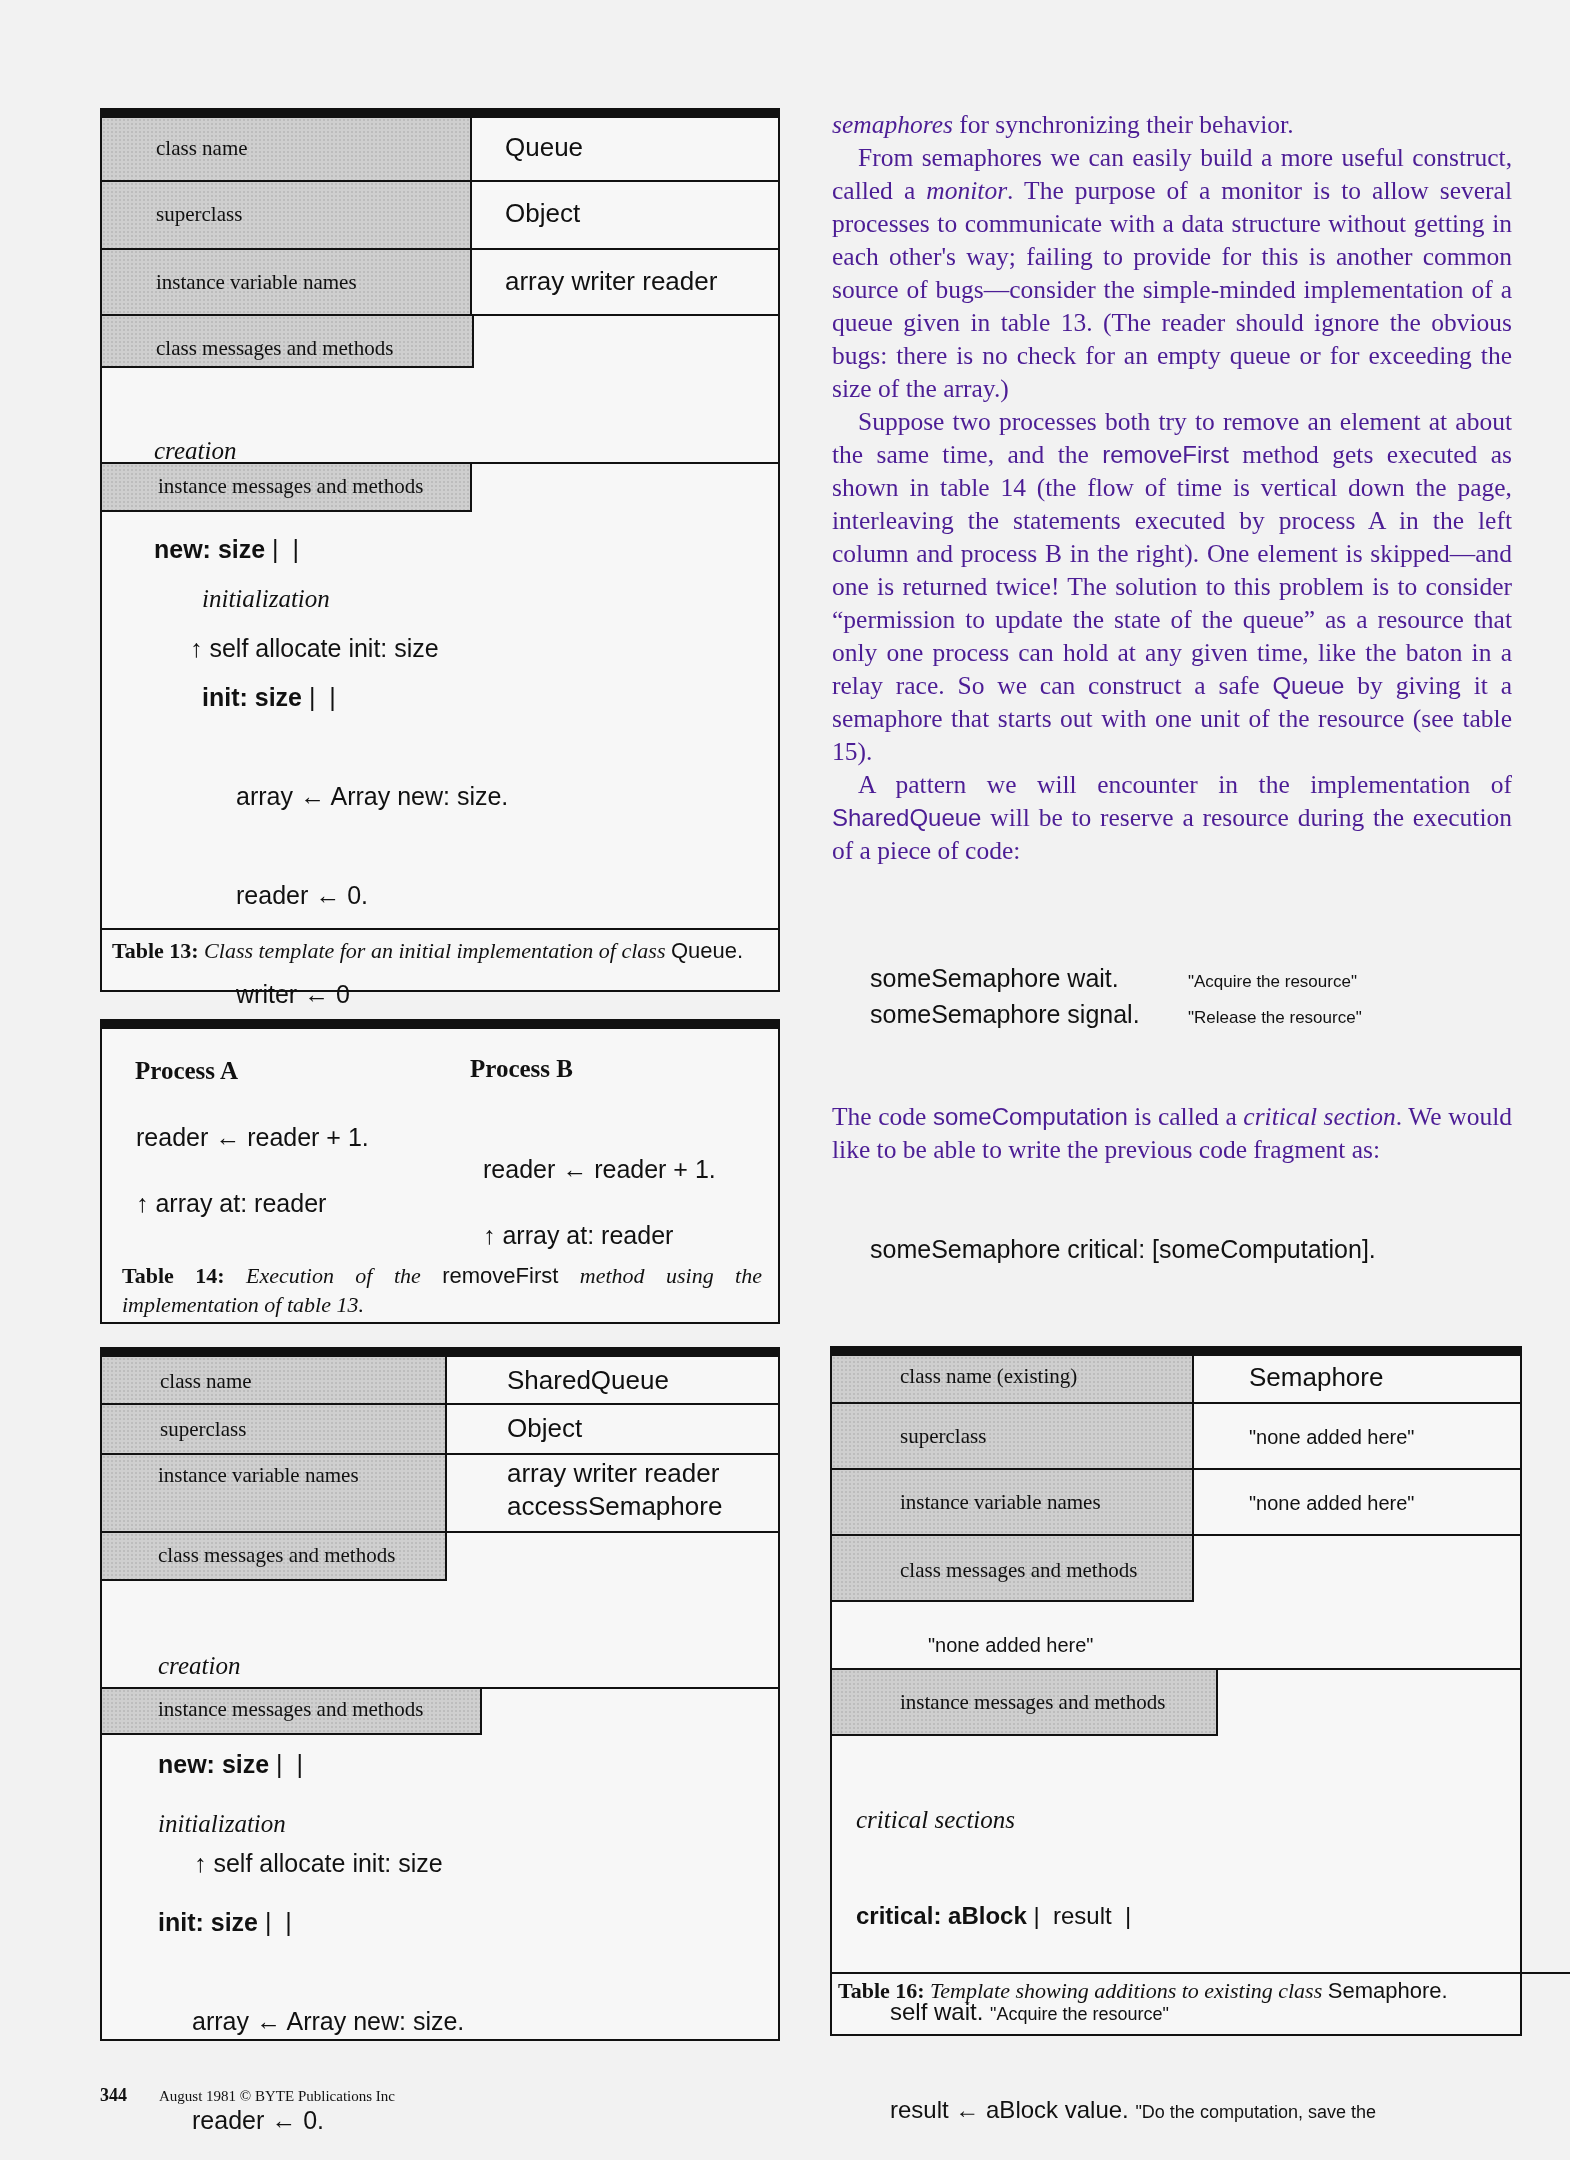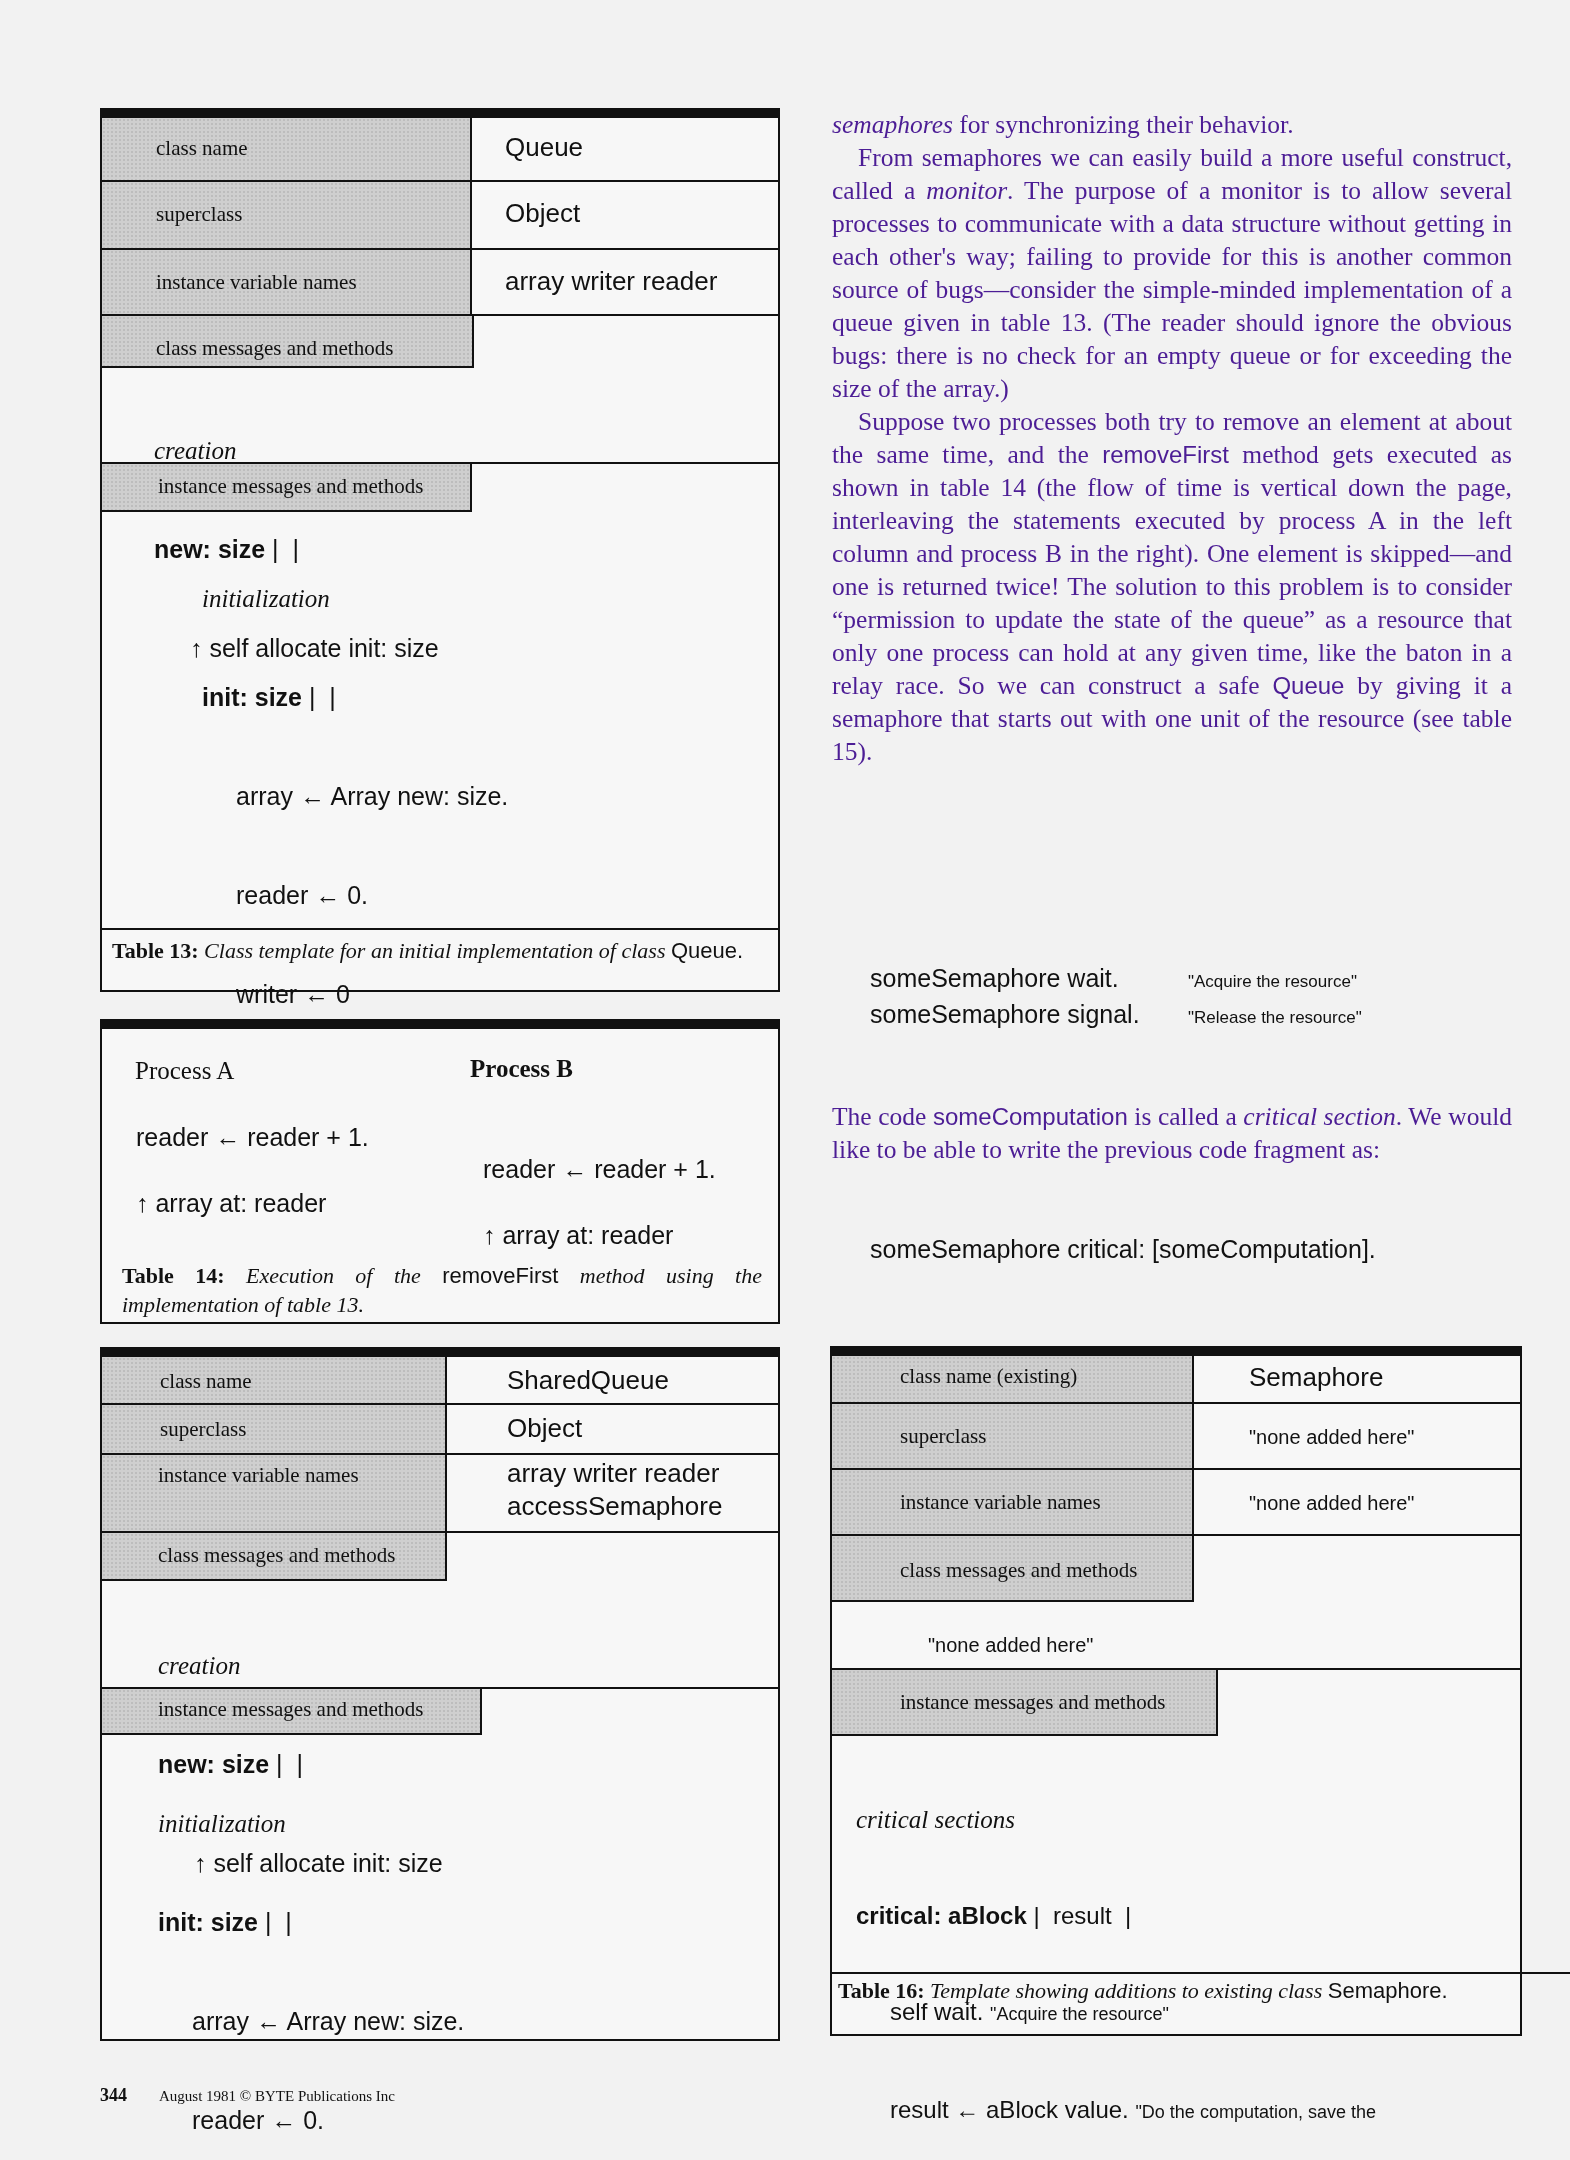--- a/index.html
+++ b/index.html
@@ -88,21 +88,21 @@
   <div class="cell" style="left:0; top:810px; width:676px; height:70px; border-top:2px solid #111;">
     <div class="caption abs" style="left:10px; top:6px; width:650px; text-align:justify;">
       <b>Table 13:</b>
       <i>Class template for an initial implementation of class</i>
       <span class="sn">Queue.</span>
     </div>
   </div>
 </div>
 
 <div class="box" style="left:100px; top:1019px; width:680px; height:305px;">
-  <div class="abs serif" style="left:33px; top:28px; font-size:25px; font-weight:normal;">Process A</div>
+  <div class="abs serif" style="left:33px; top:28px; font-size:25px; font-weight:bold;">Process A</div>
   <div class="abs serif" style="left:368px; top:26px; font-size:25px; font-weight:bold;">Process B</div>
   <div class="abs val" style="left:34px; top:94px; font-size:25px;">reader ← reader + 1.</div>
   <div class="abs val" style="left:381px; top:126px; font-size:25px;">reader ← reader + 1.</div>
   <div class="abs val" style="left:34px; top:160px; font-size:25px;">↑ array at: reader</div>
   <div class="abs val" style="left:381px; top:192px; font-size:25px;">↑ array at: reader</div>
   <div class="caption abs" style="left:20px; top:232px; width:640px; text-align:justify;">
     <b>Table 14:</b>
     <i>Execution of the</i>
     <span class="sn">removeFirst</span>
     <i>method using the implementation of table 13.</i>
@@ -194,20 +194,21 @@
       <i>Template showing additions to existing class</i>
       <span class="sn">Semaphore.</span>
     </div>
   </div>
 </div>
 
 <div class="prose abs" style="left:832px; top:108px; width:680px;">
   <p class="noind"><i>semaphores</i><span> for synchronizing their behavior.</span></p>
   <p><span>From semaphores we can easily build a more useful construct, called a </span><i>monitor</i><span>. The purpose of a monitor is to allow several processes to communicate with a data structure without getting in each other's way; failing to provide for this is another common source of bugs—consider the simple-minded implementation of a queue given in table 13. (The reader should ignore the obvious bugs: there is no check for an empty queue  or for exceeding the size of the array.)</span></p>
   <p><span>Suppose two processes both try to remove an element at about the same time, and the </span><span class="sn">removeFirst</span><span> method gets executed as shown in table 14 (the flow of time is vertical down the page, interleaving the statements executed by process A in the left column and process B in the right). One element is skipped—and one is returned twice! The solution to this problem is to consider “permission to update the state of the queue” as a resource that only one process can hold at any given time, like the baton in a relay race. So we can construct a safe </span><span class="sn">Queue</span><span> by giving it a semaphore that starts out with one unit of the resource (see table 15).</span></p>
+  <p><span>A pattern we will encounter in the implementation of </span><span class="sn">SharedQueue</span><span> will be to reserve a resource during the execution of a piece of code:</span></p>
 </div>
 
 <div class="snip abs" style="left:870px; top:962px;">
   <div><span style="display:inline-block; width:318px;">someSemaphore wait.</span><span class="cm">"Acquire the resource"</span></div>
   <div><span style="display:inline-block; width:318px;">someSemaphore signal.</span><span class="cm">"Release the resource"</span></div>
 </div>
 
 <div class="prose abs" style="left:832px; top:1100px; width:680px;">
   <p class="noind"><span>The code </span><span class="sn">someComputation</span><span> is called a </span><i>critical section</i><span>. We would like to be able to write the previous code fragment as:</span></p>
 </div>

